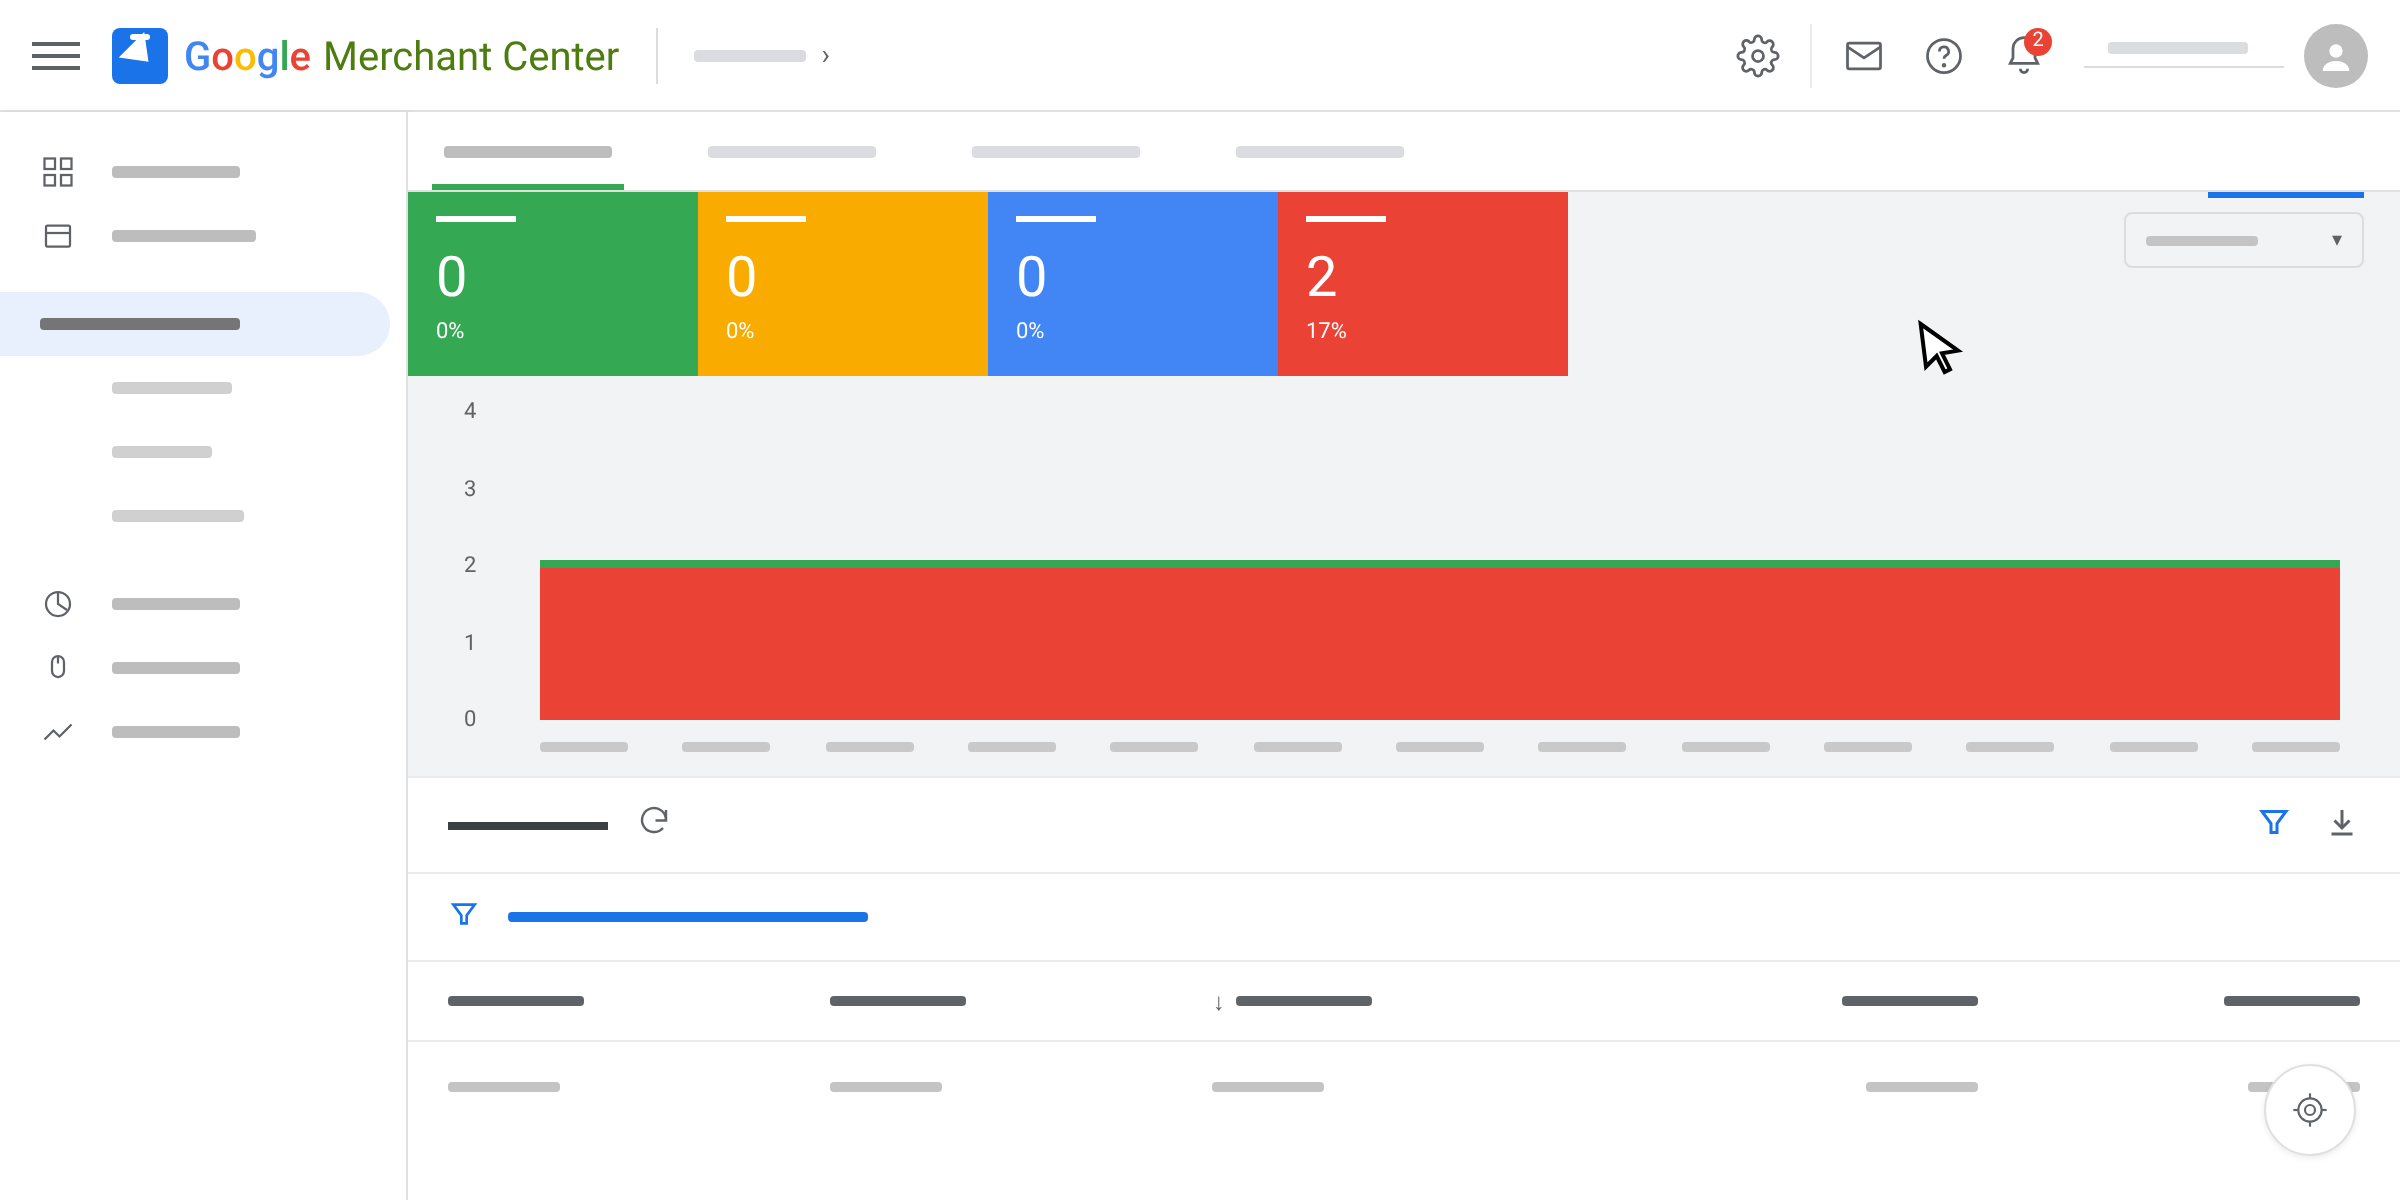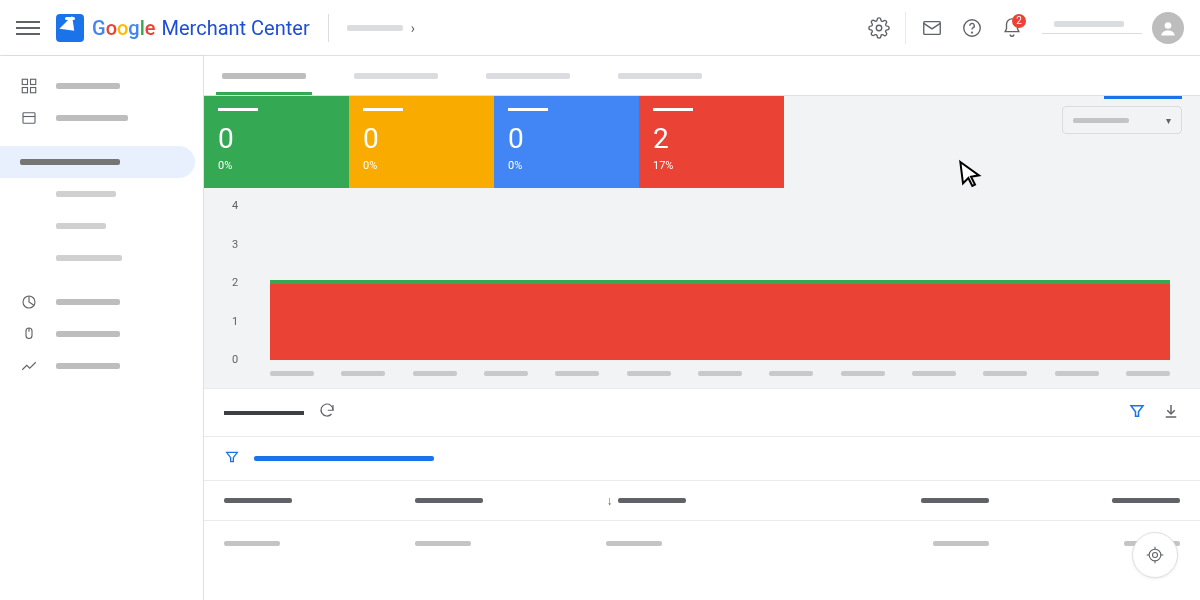--- a/index.html
+++ b/index.html
@@ -7,21 +7,21 @@
   
   
   .header { height: 56px; display: flex; align-items: center; padding: 0 16px; border-bottom: 1px solid #e0e0e0; }
   .hamburger { width: 24px; height: 24px; display: flex; flex-direction: column; justify-content: center; gap: 4px; cursor: pointer; margin-right: 16px; }
   .hamburger span { display: block; height: 2px; background: #5f6368; }
   .logo-box { width: 28px; height: 28px; background: #1a73e8; border-radius: 4px; margin-right: 8px; display: flex; align-items: center; justify-content: center; position: relative; }
   .logo-box::before { content: ""; position: absolute; top: 3px; left: 50%; transform: translateX(-50%); width: 10px; height: 3px; border-radius: 2px; background: #1a73e8; box-shadow: 0 0 0 2px #fff inset; }
   .tag-glyph { width: 0; height: 0; border-left: 9px solid transparent; border-right: 9px solid transparent; border-top: 12px solid #fff; transform: rotate(-45deg) translate(1px, -1px); }
   .g-logo { font-size: 20px; color: #5f6368; margin-right: 6px; font-weight: 500;}
   .g-logo .c1 { color:#4285f4 } .g-logo .c2{color:#ea4335}.g-logo .c3{color:#fbbc04}.g-logo .c4{color:#4285f4}.g-logo .c5{color:#34a853}.g-logo .c6{color:#ea4335}
-  .product-name { font-size: 20px; color: #1d4ed8; }
+  .product-name { font-size: 20px; color: #4d7c0f; }
   .divider-v { width: 1px; height: 28px; background: #dadce0; margin: 0 18px; }
   .skeleton { background: #dadce0; border-radius: 2px; }
   .header-breadcrumb { display: flex; align-items: center; gap: 8px; }
   .header-breadcrumb .skeleton { width: 56px; height: 6px; }
   .chev-right { font-size: 14px; color: #5f6368; }
   .header-spacer { flex: 1; }
   .icon-btn { width: 40px; height: 40px; display: flex; align-items: center; justify-content: center; cursor: pointer; border-radius: 50%; position: relative; }
   .icon-btn svg { width: 22px; height: 22px; stroke: #5f6368; fill: none; stroke-width: 1.5; }
   .notif-badge { position: absolute; top: 6px; right: 6px; background: #ea4335; color: #fff; font-size: 10px; min-width: 14px; height: 14px; border-radius: 7px; display: flex; align-items: center; justify-content: center; padding: 0 3px; }
   .account-skel { width: 70px; height: 6px; background: #dadce0; border-radius: 2px; margin: 0 12px; }

